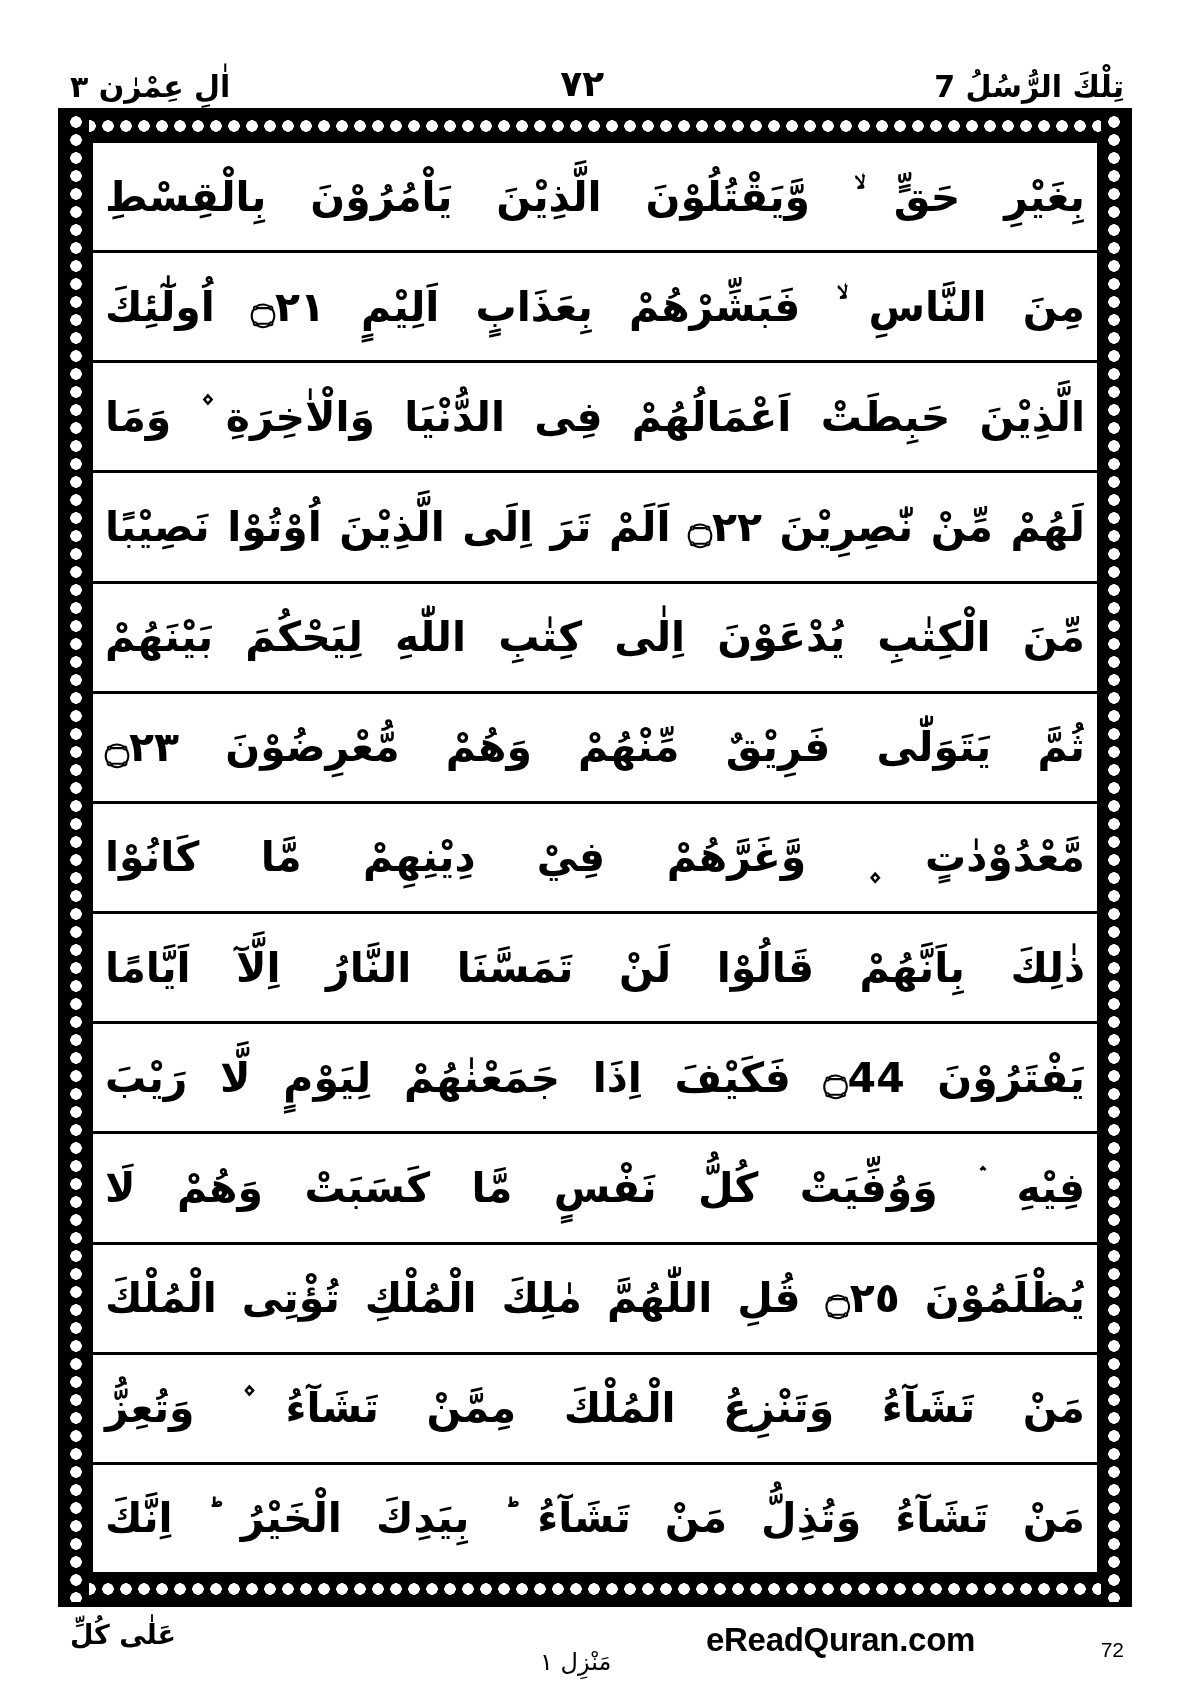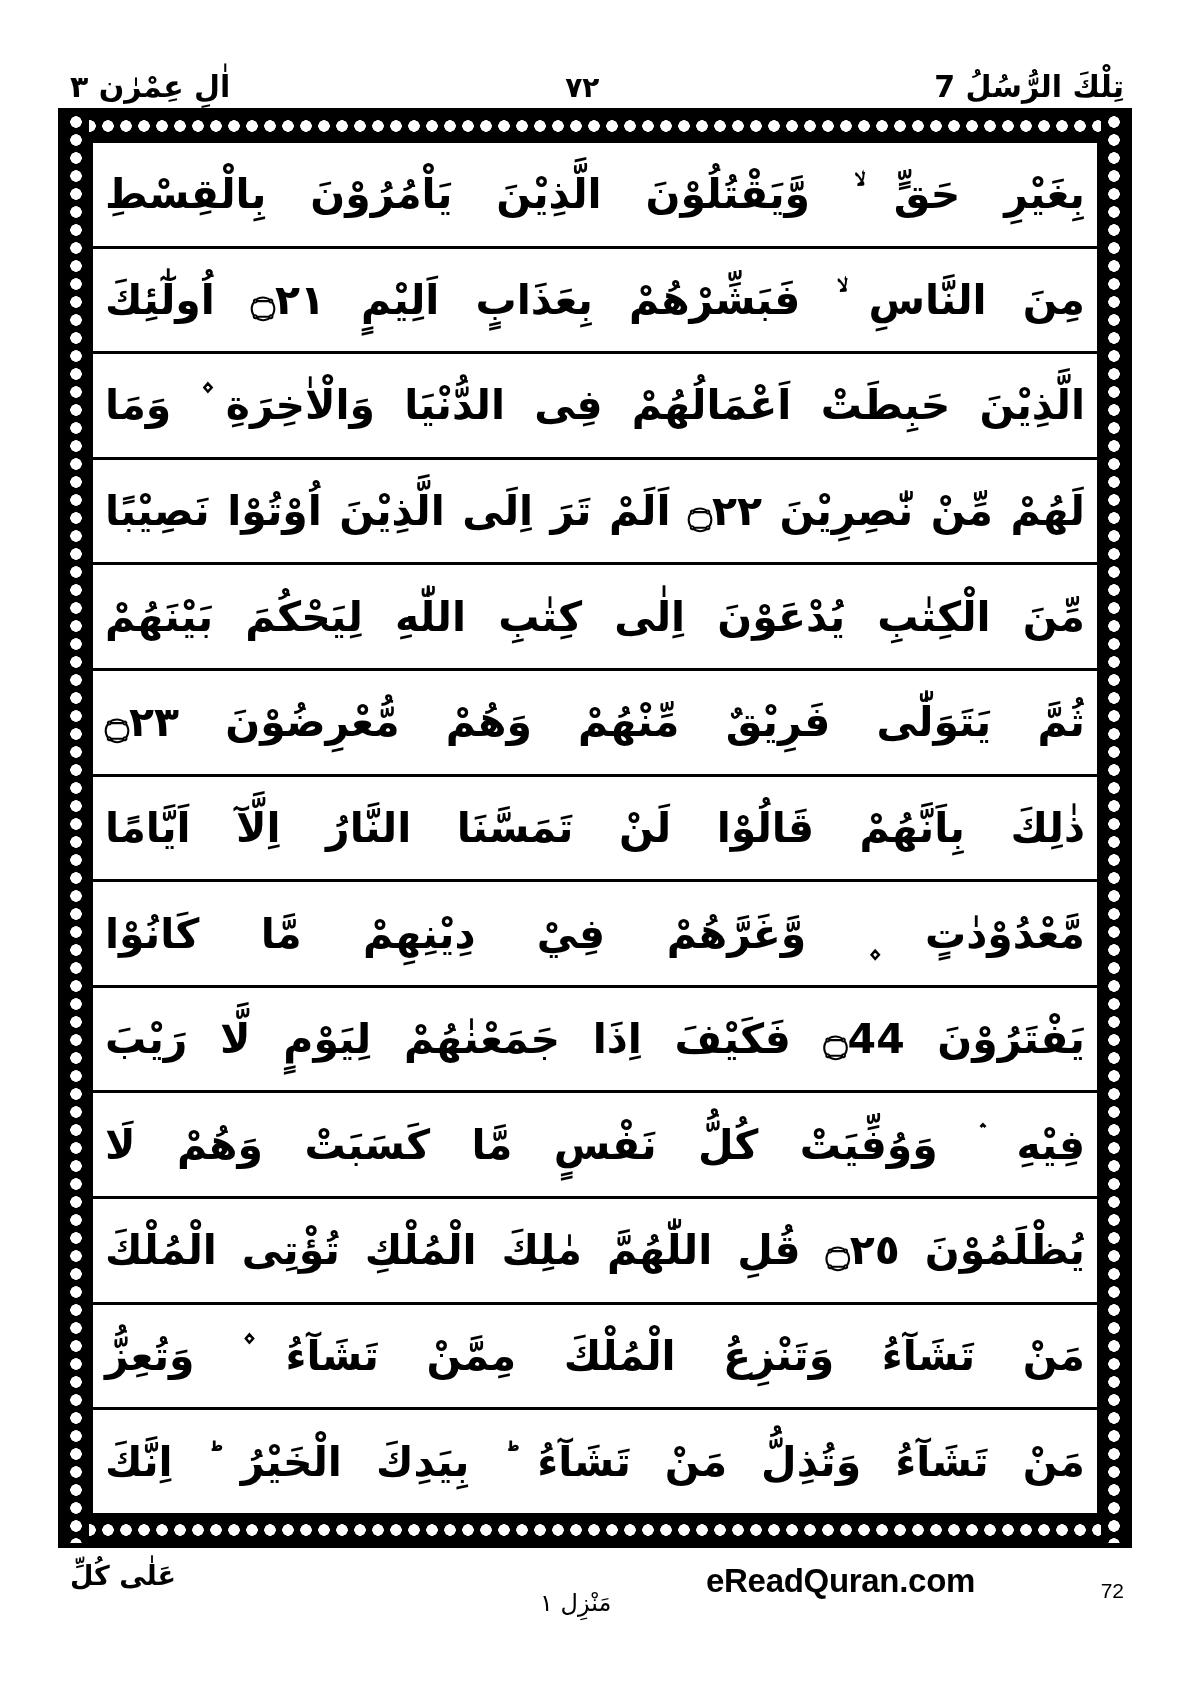--- a/index.html
+++ b/index.html
@@ -36,21 +36,21 @@
   .hdr-surah, .hdr-juz {
     font-family: "DejaVu Sans", sans-serif;
     font-size: 30px;
     font-weight: bold;
     direction: rtl;
     unicode-bidi: isolate;
     line-height: 1;
     white-space: nowrap;
   }
   .hdr-page-num {
-    font-size: 28px;
+    font-size: 36px;
     font-weight: bold;
     direction: rtl;
     unicode-bidi: isolate;
     line-height: 1;
     letter-spacing: -1px;
   }
 
   
   .frame-outer {
     margin: 0 58px;
@@ -131,21 +131,21 @@
     unicode-bidi: isolate;
     text-align: justify;
     text-align-last: justify;
     white-space: nowrap;
     letter-spacing: 0px;
     transform: scaleX(1);
   }
 
   
   .footer {
-    height: 136px;
+    height: 77px;
     display: flex;
     align-items: flex-start;
     padding: 14px 66px 0 70px;
     box-sizing: border-box;
     position: relative;
   }
   .ft-catchword {
     font-family: "DejaVu Sans", sans-serif;
     font-size: 27px;
     font-weight: bold;
@@ -219,24 +219,24 @@
         <div class="qline">
           <div class="qtext">لَهُمْ مِّنْ نّٰصِرِيْنَ ۝٢٢ اَلَمْ تَرَ اِلَى الَّذِيْنَ اُوْتُوْا نَصِيْبًا</div>
         </div>
         <div class="qline">
           <div class="qtext">مِّنَ الْكِتٰبِ يُدْعَوْنَ اِلٰى كِتٰبِ اللّٰهِ لِيَحْكُمَ بَيْنَهُمْ</div>
         </div>
         <div class="qline">
           <div class="qtext">ثُمَّ يَتَوَلّٰى فَرِيْقٌ مِّنْهُمْ وَهُمْ مُّعْرِضُوْنَ ۝٢٣</div>
         </div>
         <div class="qline">
+          <div class="qtext">مَّعْدُوْدٰتٍ ۪ وَّغَرَّهُمْ فِيْ دِيْنِهِمْ مَّا كَانُوْا</div>
+        </div>
+        <div class="qline">
           <div class="qtext">ذٰلِكَ بِاَنَّهُمْ قَالُوْا لَنْ تَمَسَّنَا النَّارُ اِلَّآ اَيَّامًا</div>
-        </div>
-        <div class="qline">
-          <div class="qtext">مَّعْدُوْدٰتٍ ۪ وَّغَرَّهُمْ فِيْ دِيْنِهِمْ مَّا كَانُوْا</div>
         </div>
         <div class="qline">
           <div class="qtext">يَفْتَرُوْنَ ۝44 فَكَيْفَ اِذَا جَمَعْنٰهُمْ لِيَوْمٍ لَّا رَيْبَ</div>
         </div>
         <div class="qline">
           <div class="qtext">فِيْهِ ۛ وَوُفِّيَتْ كُلُّ نَفْسٍ مَّا كَسَبَتْ وَهُمْ لَا</div>
         </div>
         <div class="qline">
           <div class="qtext">يُظْلَمُوْنَ ۝٢٥ قُلِ اللّٰهُمَّ مٰلِكَ الْمُلْكِ تُؤْتِى الْمُلْكَ</div>
         </div>

